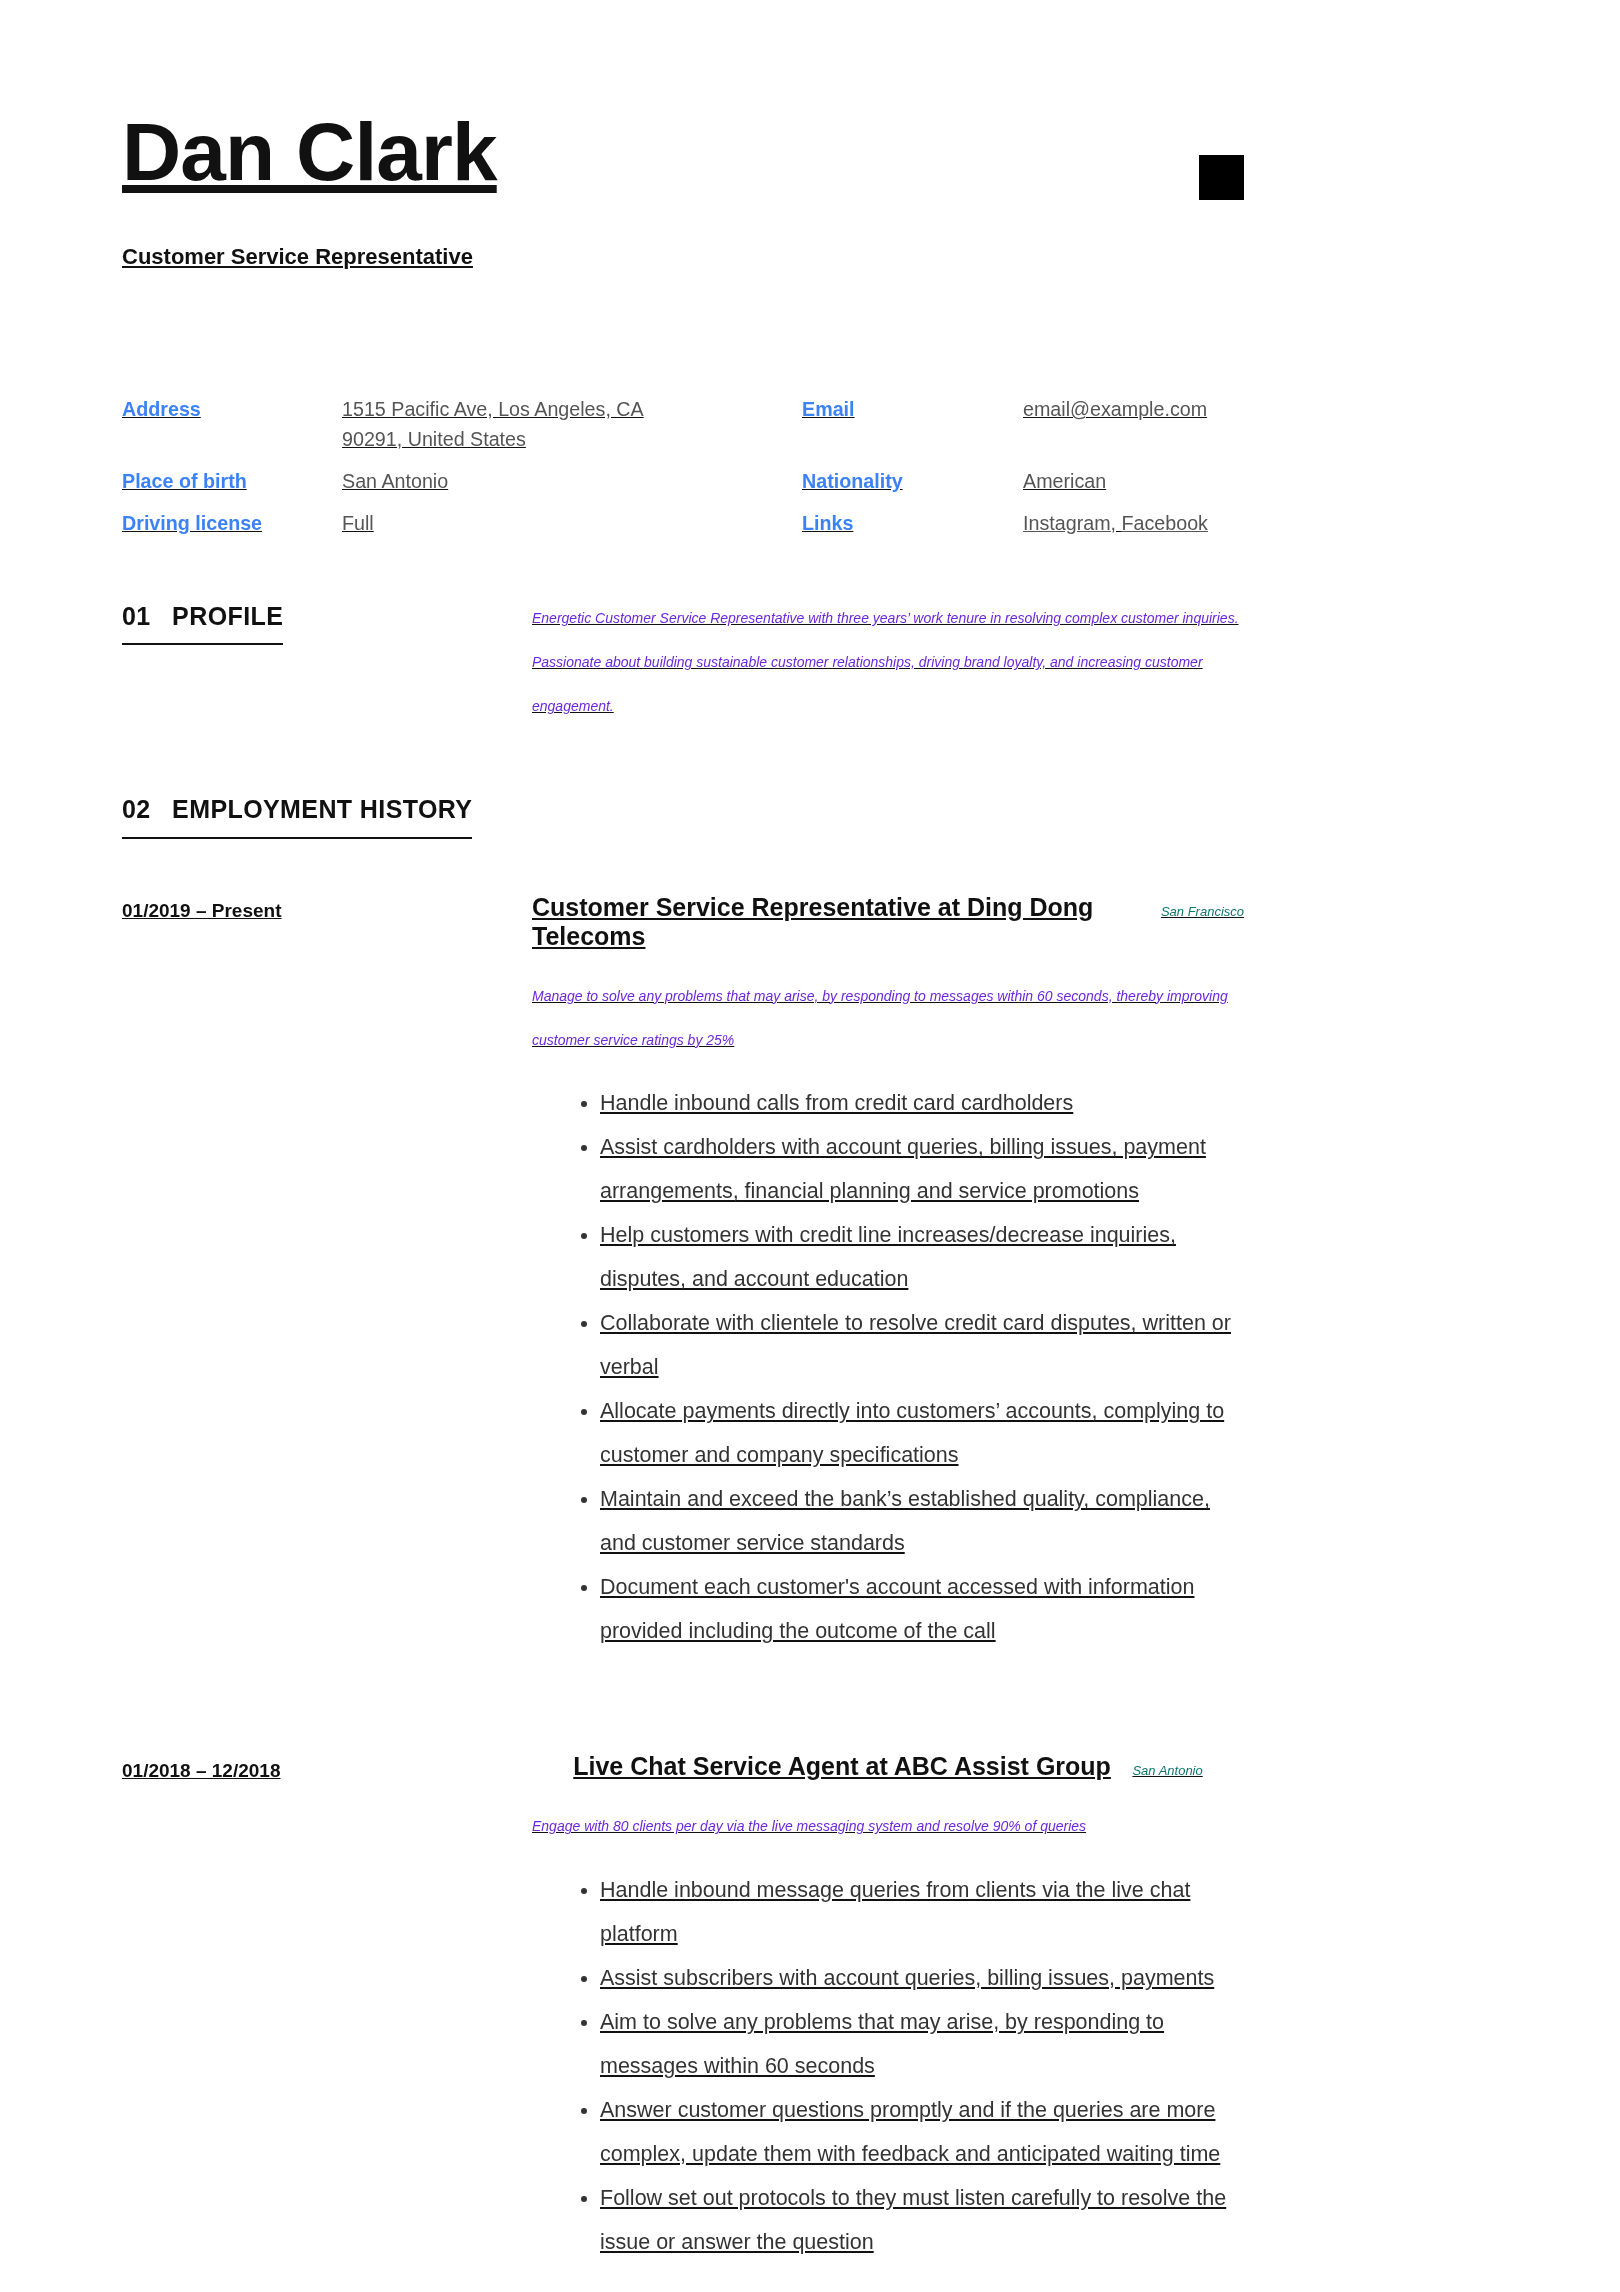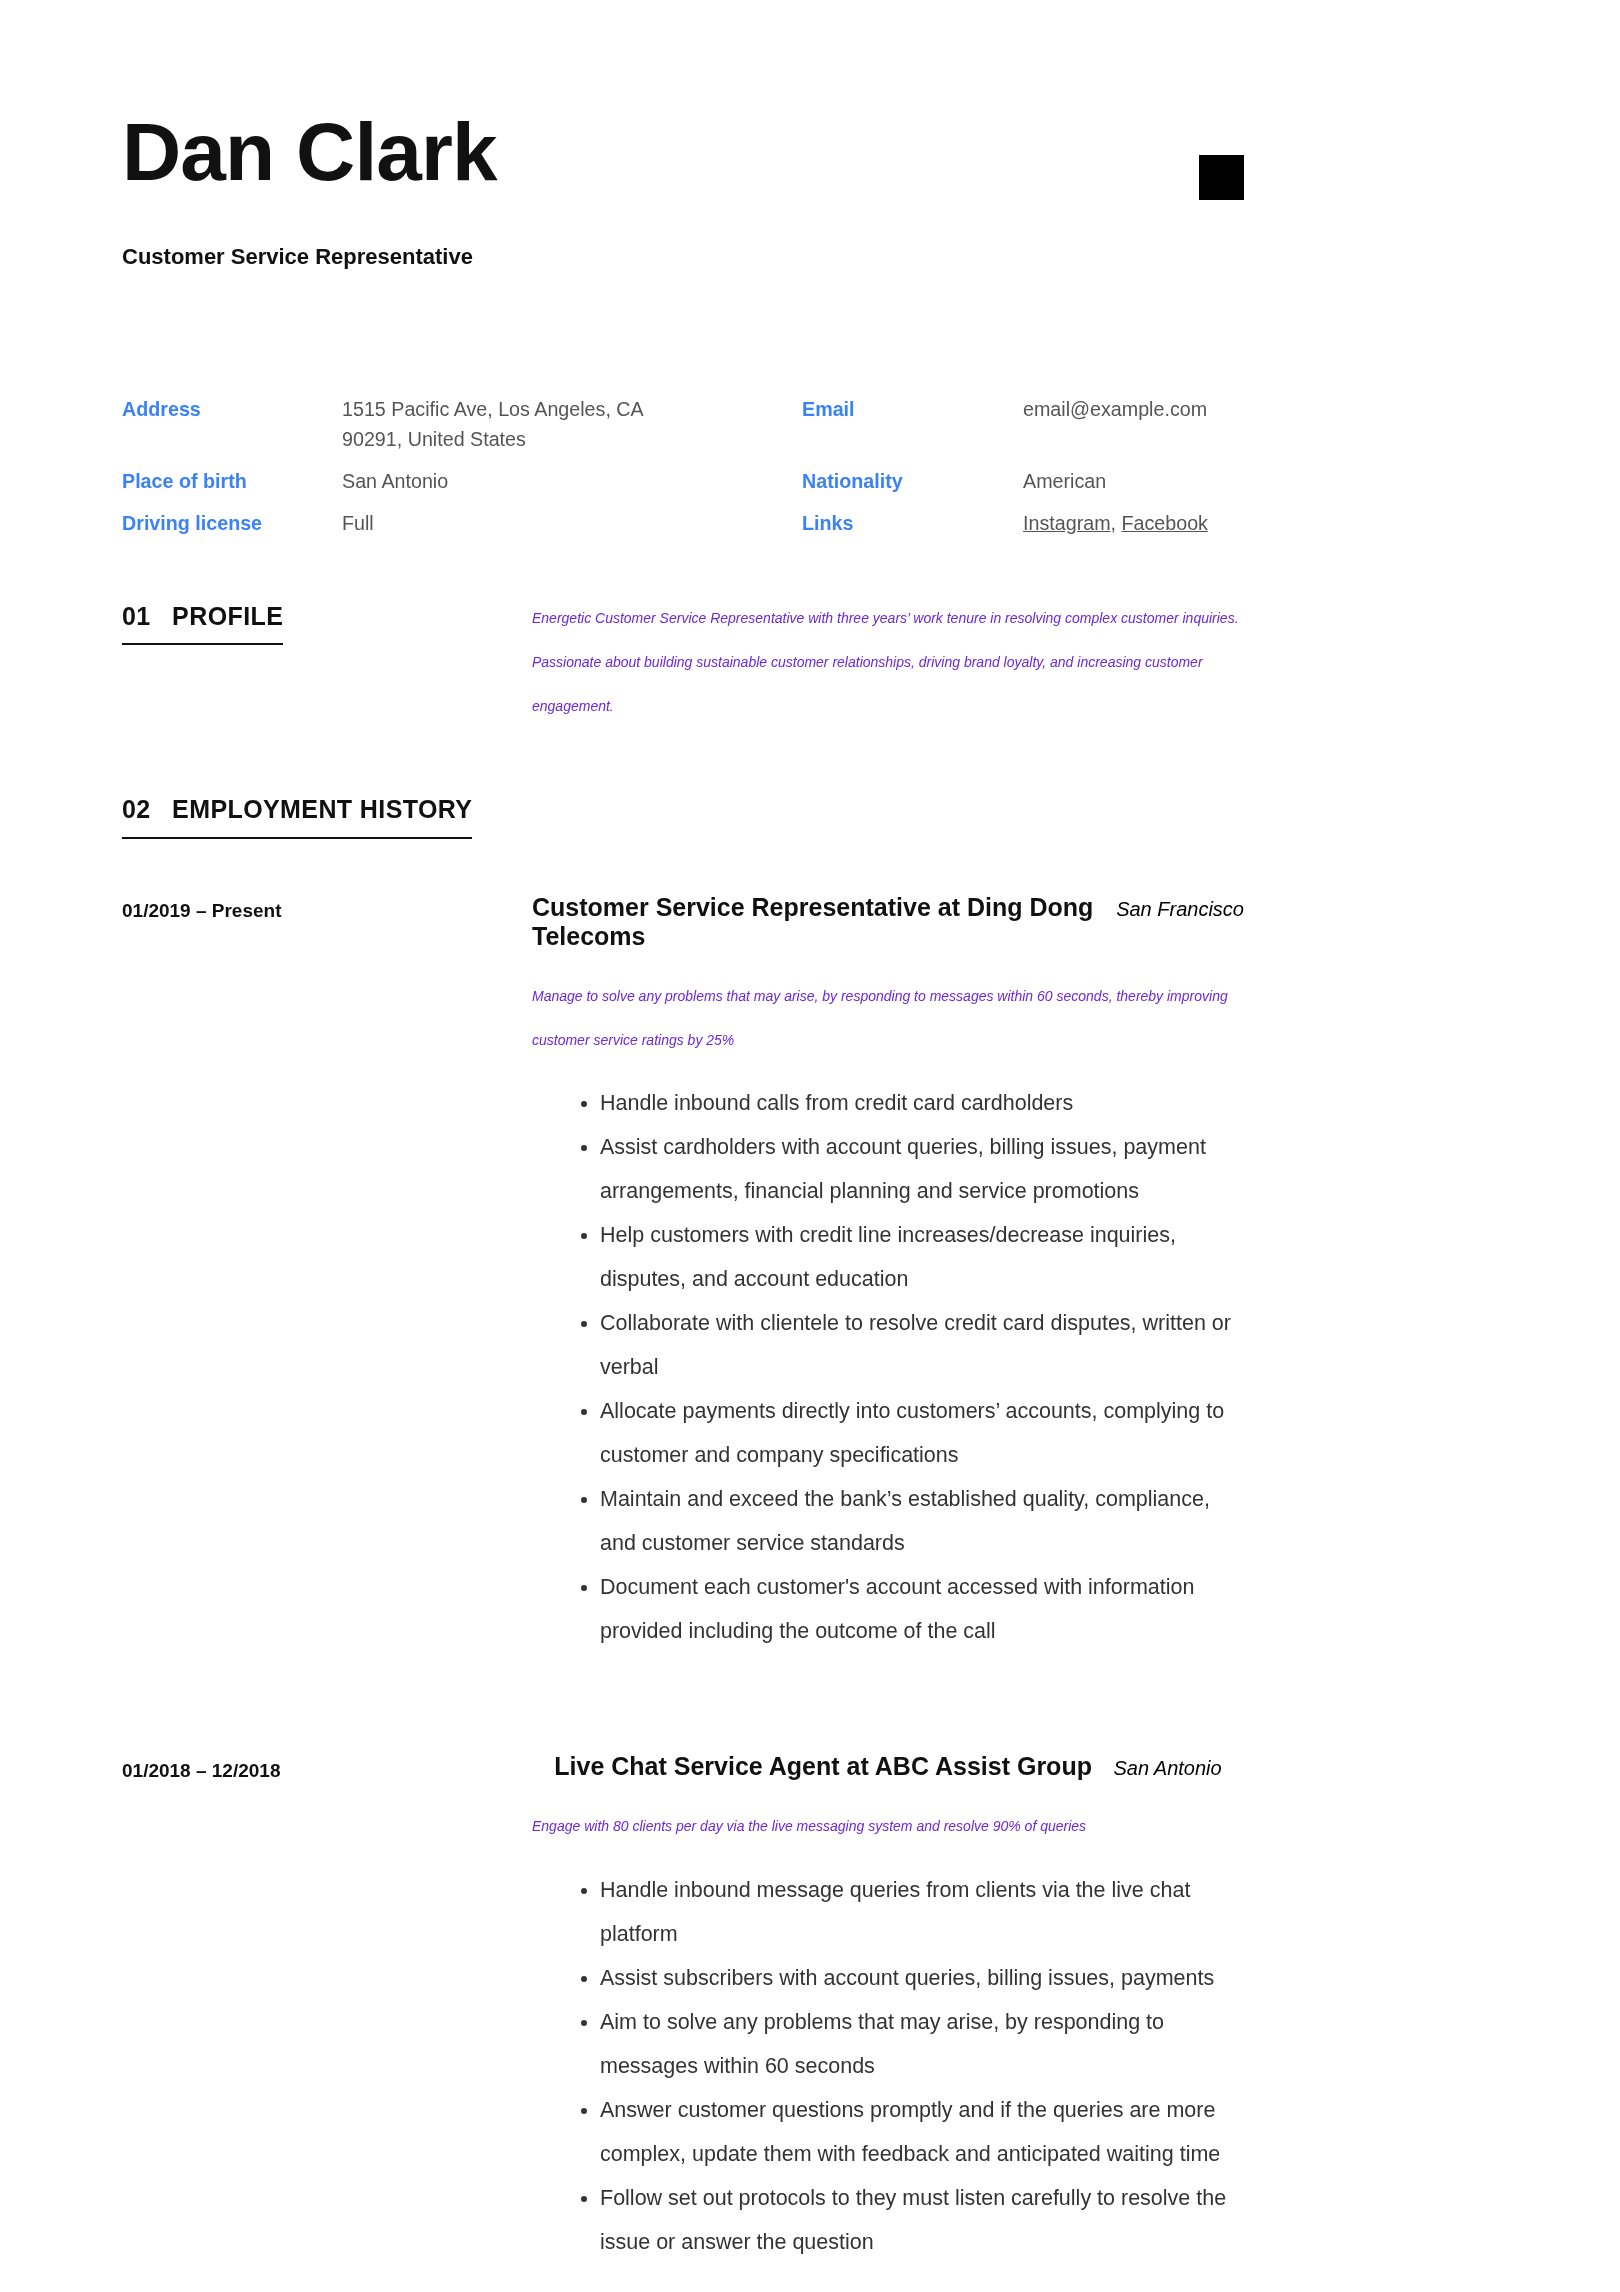--- a/index.html
+++ b/index.html
@@ -6,20 +6,21 @@
   .page {
     position: relative;
     width: 1375px;
     height: 2293px;
     box-sizing: border-box;
     padding: 107px 131px 0 122px;
     background: #ffffff;
     font-family: "Liberation Sans", "DejaVu Sans", sans-serif;
     color: #111111;
     overflow: hidden;
+    text-decoration: underline;
   }
 
   
   .name {
     margin: 0;
     font-size: 82px;
     line-height: 1.1;
     font-weight: 700;
     letter-spacing: -0.9px;
     color: #111111;
@@ -100,23 +101,23 @@
     align-items: baseline;
     gap: 21.5px;
   }
   .job-title {
     margin: 0;
     font-size: 25px;
     font-weight: 700;
     color: #111111;
   }
   .job-loc {
-    font-size: 20px;
+    font-size: 13px;
     font-style: italic;
-    color: #000000;
+    color: #0f766e;
     white-space: nowrap;
   }
   .job-summary { margin-top: 23px; }
   .job-bullets {
     margin: 19.7px 0 0 0;
     padding: 0 0 0 68px;
     list-style: disc outside;
   }
   .job-bullets li {
     font-size: 21.5px;

